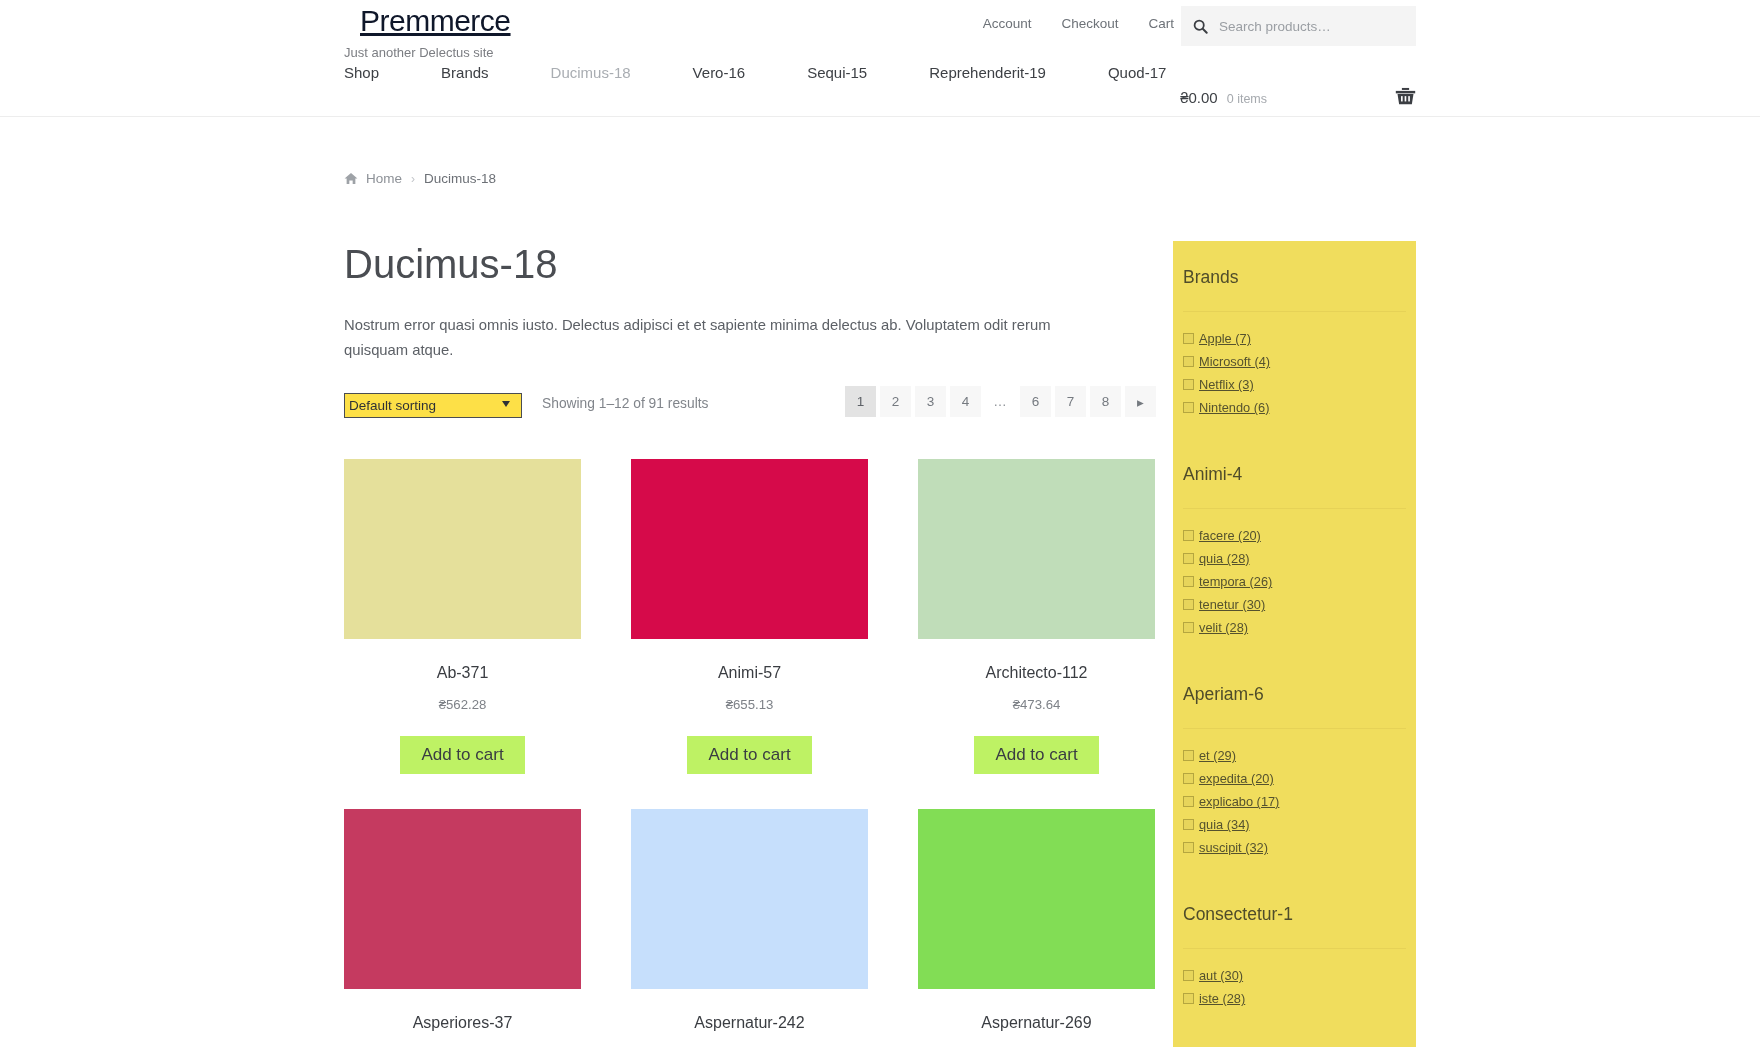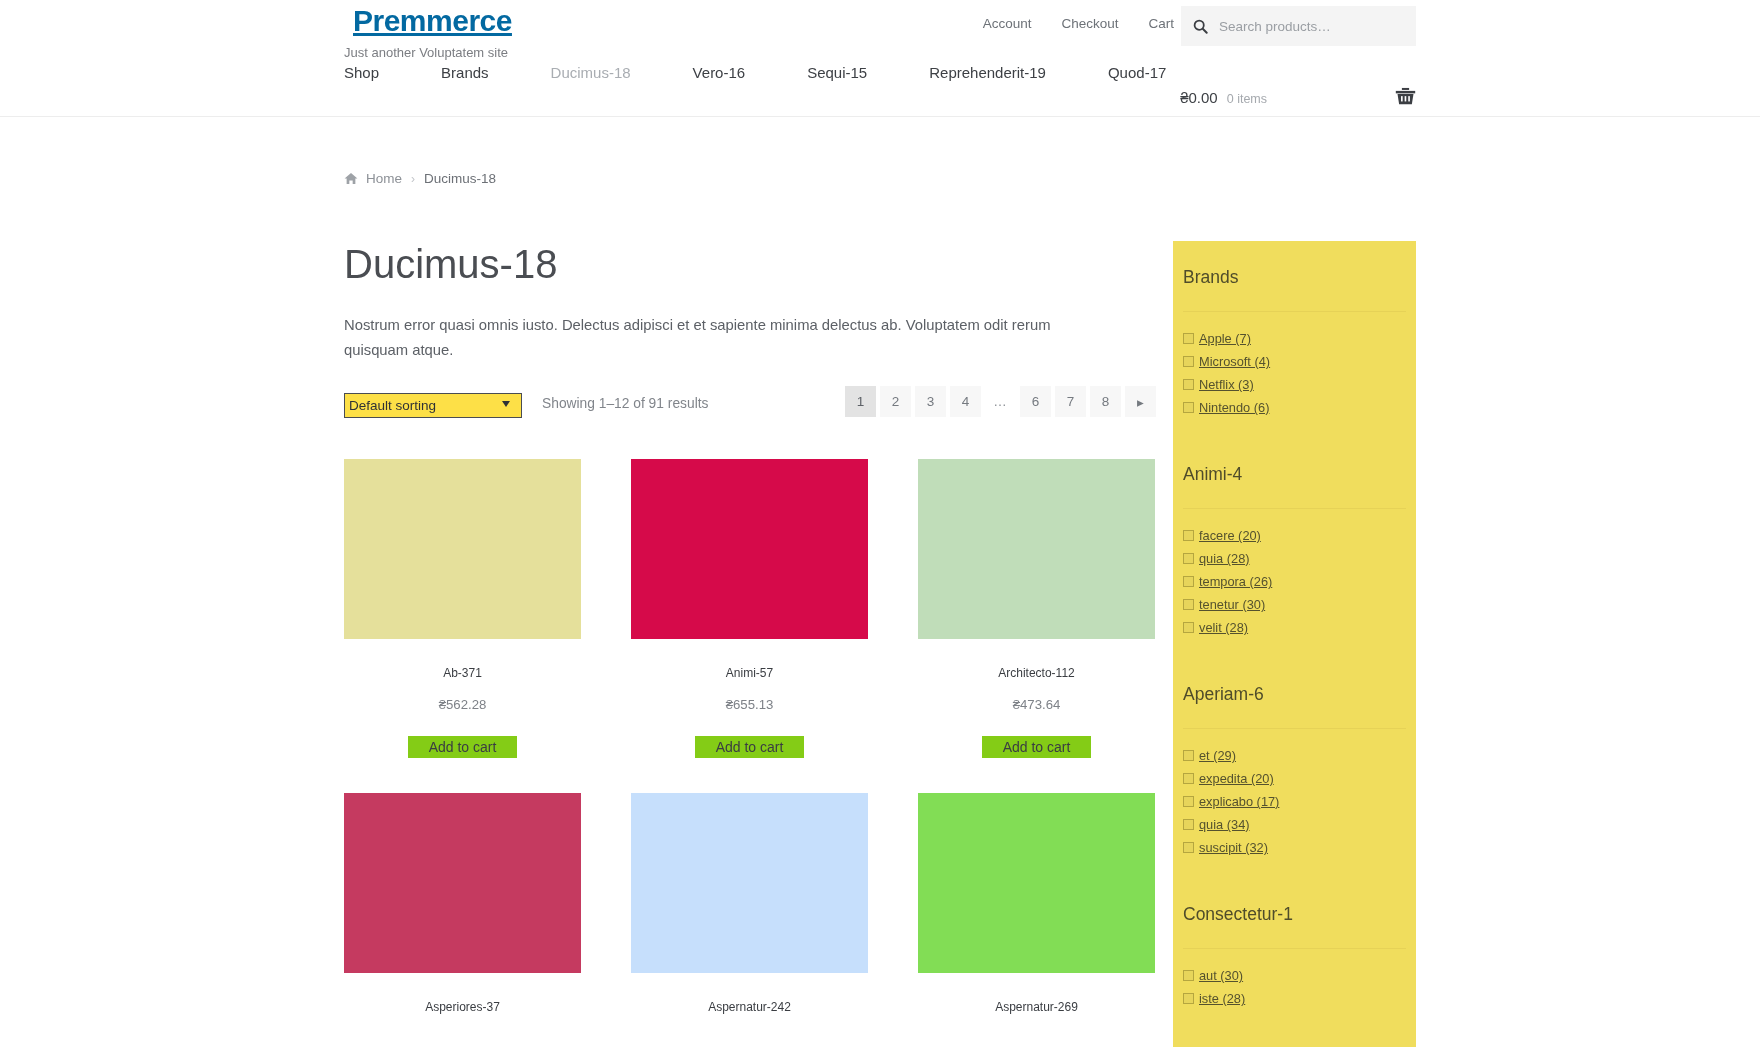--- a/index.html
+++ b/index.html
@@ -22,24 +22,24 @@
   }
   .header-inner {
     width:1072px;
     margin:0 auto;
     position:relative;
     padding-top:6px;
   }
   .brand-block { position:absolute; left:0; top:4px; }
   .site-title {
     font-size:30px;
-    font-weight:bold;
+    font-weight:normal;
     letter-spacing:-0.5px;
-    color:#0369a1;
-    margin:9px;
+    color:#0f172a;
+    margin:16px;
     line-height:34px;
   }
   .site-tagline {
     font-size:13px;
     color:#7b7d82;
     margin-top:7px;
     line-height:16px;
   }
   .secondary-nav {
     position:absolute;
@@ -197,40 +197,40 @@
   .product {
     width:237px;
     margin-bottom:35px;
     text-align:center;
   }
   .product-thumb {
     width:237px; height:180px;
     display:block;
   }
   .product-title {
-    font-size:12px;
+    font-size:16px;
     color:#3a3d42;
     margin-top:24px;
     line-height:20px;
   }
   .product-price {
     font-size:13.2px;
     color:#7e8288;
     margin-top:13px;
     line-height:18px;
   }
   .add-to-cart {
     display:inline-block;
     margin-top:22px;
-    background:#84cc16;
+    background:#bef264;
     color:#3a3d42;
-    font-size:14px;
+    font-size:17px;
     font-family:"Liberation Sans", sans-serif;
     border:none;
-    padding:2px 21px;
+    padding:10px 21px;
     cursor:pointer;
     line-height:18px;
   }
 
   
   .sidebar {
     background:#f0dd5d;
     padding:18px 0 0 0;
     width:243px;
   }
@@ -267,21 +267,21 @@
 </head>
 <body>
 
 <div class="page">
 
   <div class="site-header">
     <div class="header-inner">
 
       <div class="brand-block">
         <a class="site-title" href="#">Premmerce</a>
-        <div class="site-tagline">Just another Voluptatem site</div>
+        <div class="site-tagline">Just another Delectus site</div>
       </div>
 
       <div class="secondary-nav">
         <a href="#">Account</a>
         <a href="#">Checkout</a>
         <a href="#">Cart</a>
       </div>
 
       <div class="search-wrap">
         <span class="search-icon">

